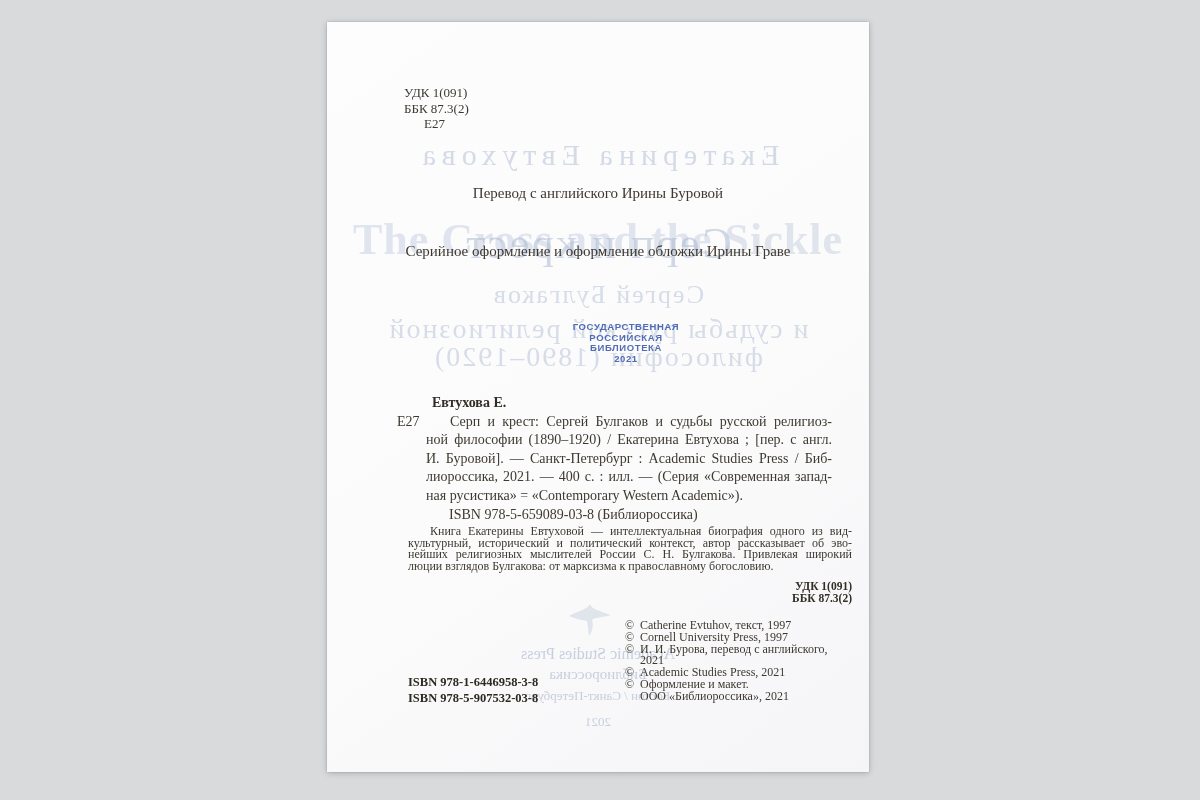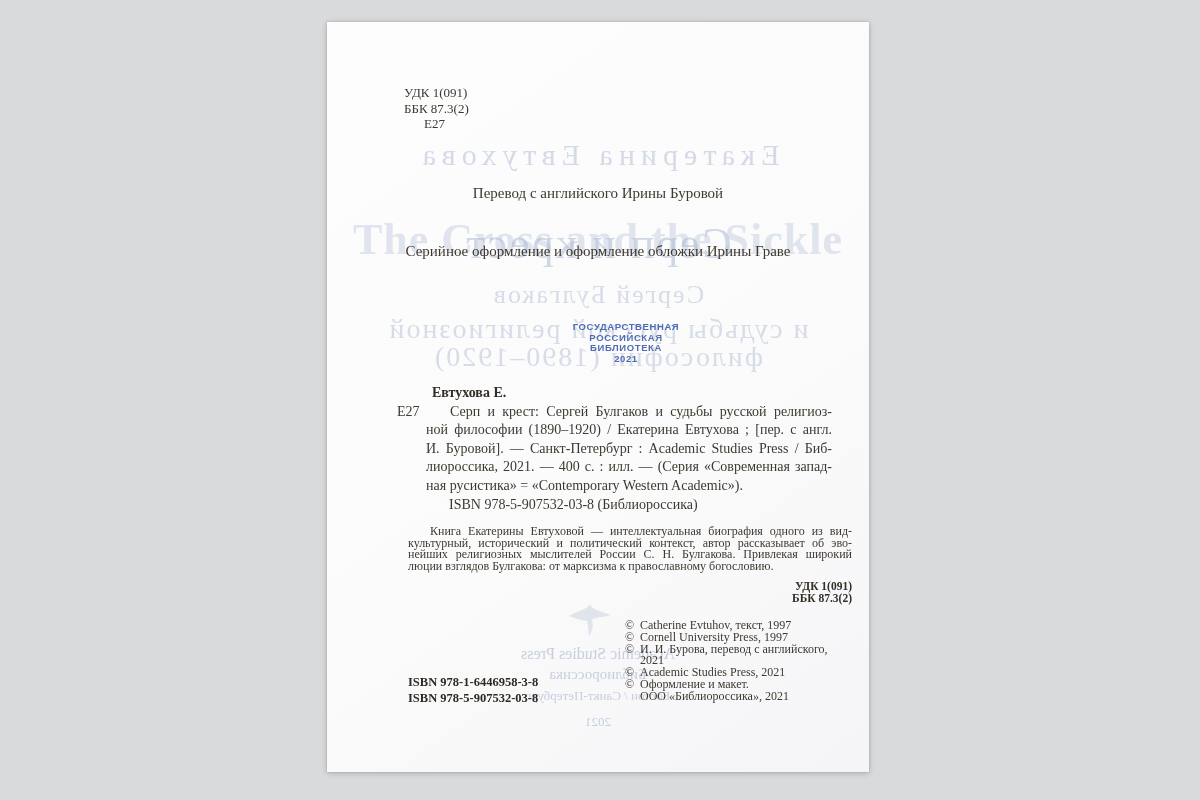--- a/index.html
+++ b/index.html
@@ -39,21 +39,21 @@
   .credit{position:absolute;left:0;width:100%;text-align:center;font-size:15px;}
   .credit-translation{top:163px;}
   .credit-design{top:221px;}
   .stamp{
     position:absolute;left:0;top:300px;width:100%;text-align:center;
     transform:translateX(28px);
     font-family:"Liberation Sans", sans-serif;
     font-size:9.5px;font-weight:bold;letter-spacing:.6px;line-height:10.5px;
     opacity:.9;
   }
-  .catalog{position:absolute;left:70px;top:362px;width:440px;font-size:14px;line-height:18.6px;}
+  .catalog{position:absolute;left:70px;top:372px;width:440px;font-size:14px;line-height:18.6px;}
   .catalog .author{font-weight:bold;padding-left:35px;color:#322c24;}
   .catalog .entry{position:relative;}
   .catalog .entry-code{position:absolute;left:0;top:0;}
   .catalog .desc{margin-left:29px;width:406px;}
   .ln{text-align:justify;text-align-last:justify;}
   .ln.first{text-indent:24px;}
   .ln.last{text-align-last:left;}
   .catalog .isbns{margin-left:52px;}
   .annotation{position:absolute;left:81px;top:504px;width:444px;font-size:12px;line-height:11.6px;}
   .annotation .ln.first{text-indent:22px;}
@@ -103,21 +103,21 @@
     <div class="entry">
       <span class="entry-code">Е27</span>
       <div class="desc">
         <div class="ln first">Серп и крест: Сергей Булгаков и судьбы русской религиоз-</div>
         <div class="ln">ной философии (1890–1920) / Екатерина Евтухова ; [пер. с англ.</div>
         <div class="ln">И. Буровой]. — Санкт-Петербург : Academic Studies Press / Биб-</div>
         <div class="ln">лиороссика, 2021. — 400 с. : илл. — (Серия «Современная запад-</div>
         <div class="ln last">ная русистика» = «Contemporary Western Academic»).</div>
       </div>
       <div class="isbns">
-        <div>ISBN 978-5-907532-03-8 (Библиороссика)</div>
+        <div>ISBN 978-5-659089-03-8 (Библиороссика)</div>
       </div>
     </div>
   </div>
 
   <div class="annotation">
     <div class="ln first">Книга Екатерины Евтуховой — интеллектуальная биография одного из вид-</div>
     <div class="ln">культурный, исторический и политический контекст, автор рассказывает об эво-</div>
     <div class="ln">нейших религиозных мыслителей России С. Н. Булгакова. Привлекая широкий</div>
     <div class="ln last">люции взглядов Булгакова: от марксизма к православному богословию.</div>
   </div>

